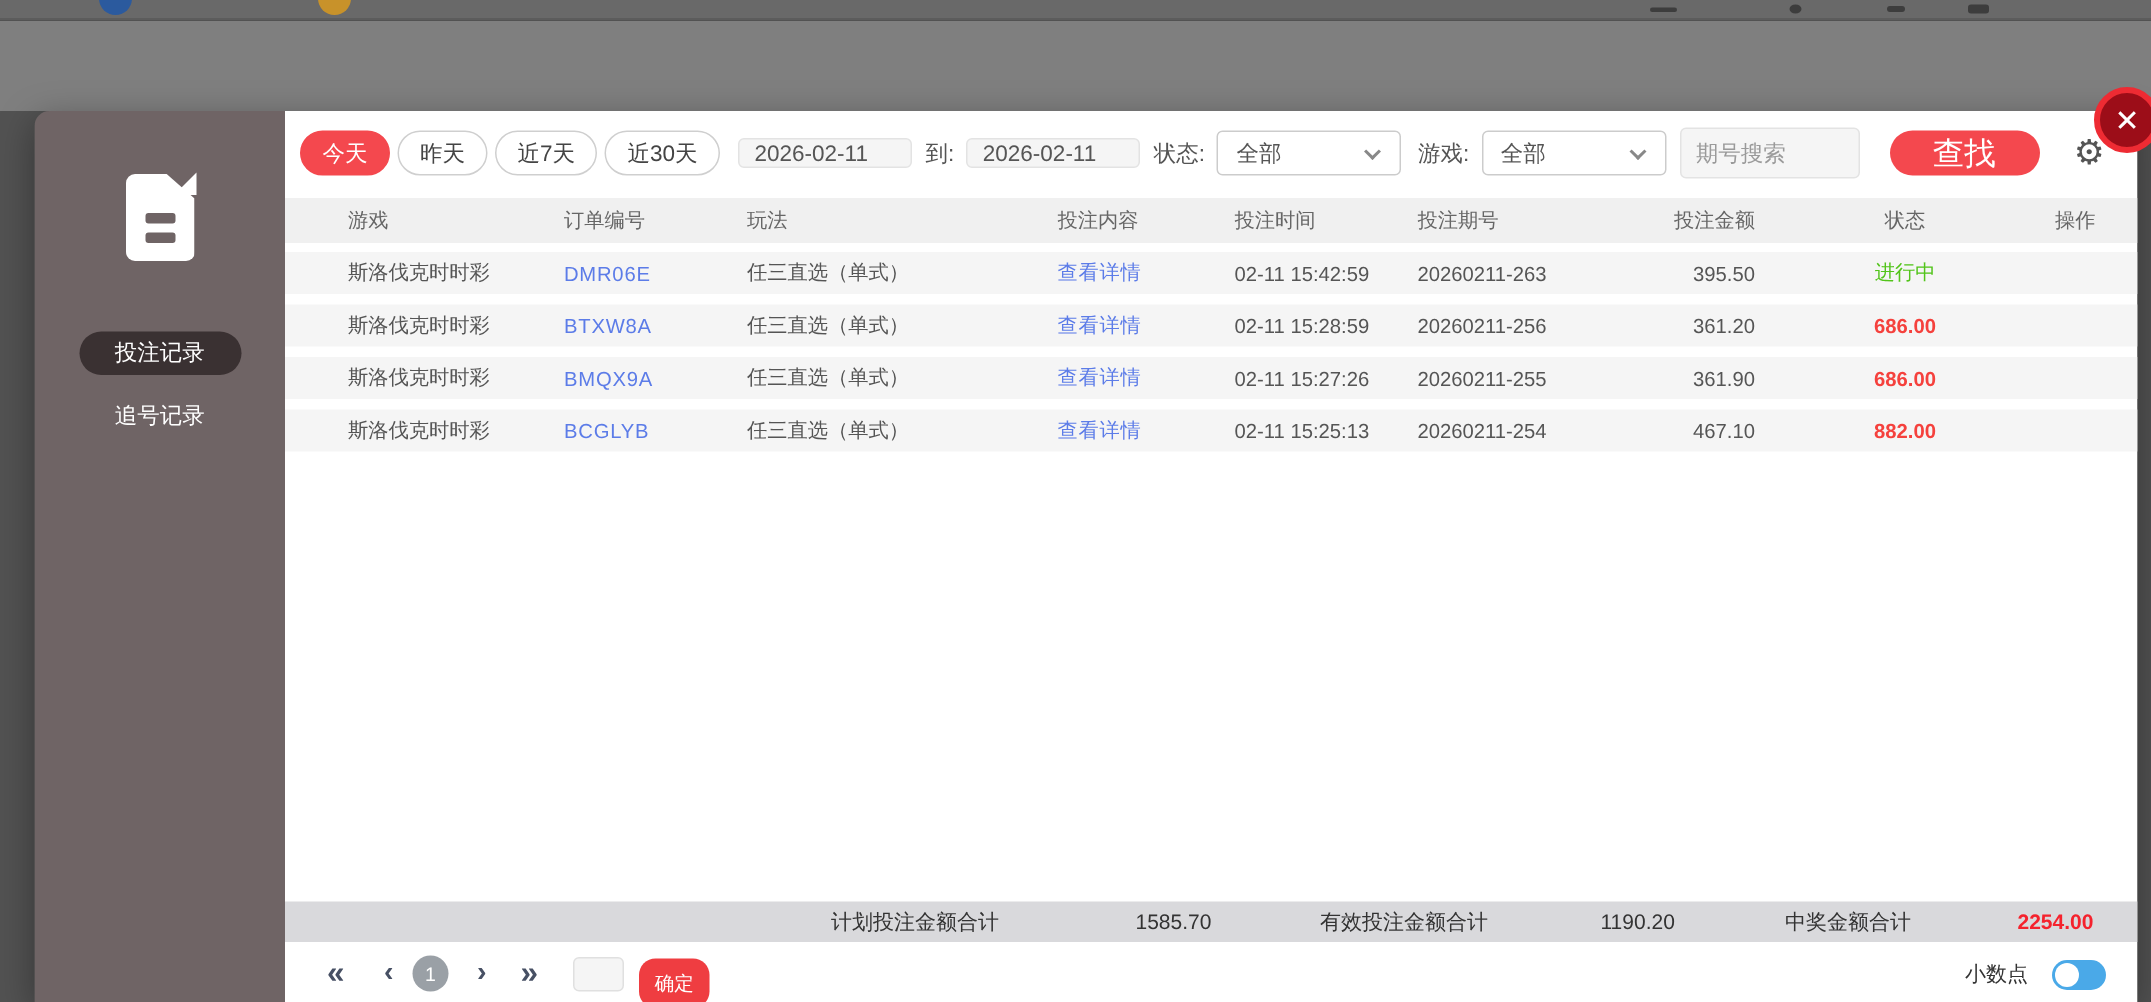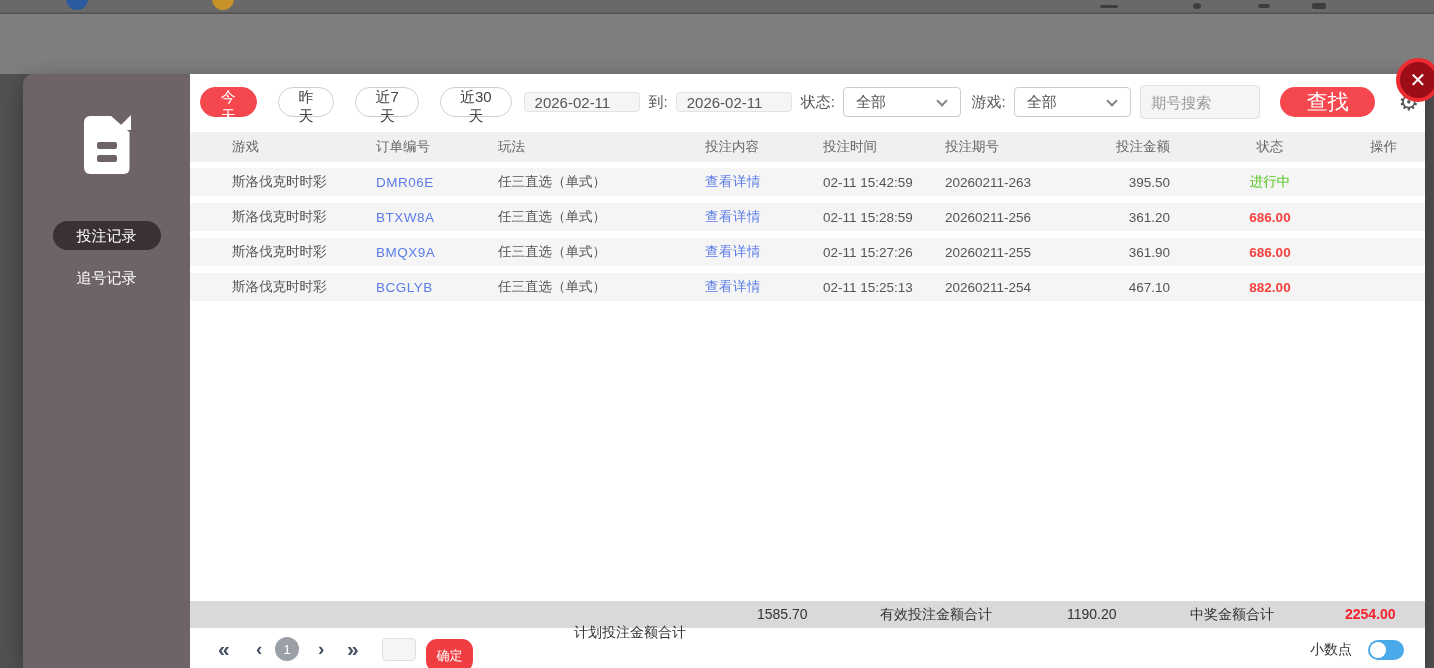--- a/index.html
+++ b/index.html
@@ -78,21 +78,21 @@
   .cell.c6 { text-align:right; }
   .cell.c7 { text-align:center; }
   .cell.c8 { }
   .cell.link { color:#5c7ce8; cursor:pointer; letter-spacing:.5px; }
   .cell.running { color:#52c41a; }
   .cell.win { color:#f5413d; font-weight:bold; }
 
   
   .summary { position:absolute; top:527px; left:0; right:0; height:27px; background:#d9d9dc; font-size:14px; color:#333; }
   .summary span { position:absolute; top:5px; }
-  .sm-l1 { left:384px;margin-top:18px; } .sm-v1 { left:567px; }
+  .sm-l1 { left:364px; } .sm-v1 { left:567px; }
   .sm-l2 { left:690px; } .sm-v2 { left:877px; }
   .sm-l3 { left:1000px; } .sm-v3 { left:1155px; color:#f5222d; font-weight:bold; }
 
   
   .pager { position:absolute; top:558px; left:0; right:0; height:36px; font-size:14px; }
   .pager > * { position:absolute; }
   .pg-arrow { top:5px; font-size:21px; font-weight:bold; color:#475064; cursor:pointer; line-height:24px; background:none; border:none; font-family:inherit; }
   .pg-first { left:28px; } .pg-prev { left:66px; font-size:19px; } .pg-next { left:128px; font-size:19px; } .pg-last { left:157px; }
   .pg-page { left:85px; top:5px; width:24px; height:24px; border-radius:50%; background:#9aa0a6; color:#fff;
              display:flex; align-items:center; justify-content:center; font-size:13px; }
@@ -168,21 +168,21 @@
       <div class="bar b2"></div>
     </div>
     <div class="side-menu">
         <div class="side-item active">投注记录</div>
         <div class="side-item">追号记录</div>
       </div>
   </div>
 
   <div class="content">
     <div class="filter-bar">
-      <span style="display:flex;gap:16px;">
+      <span style="display:flex;">
           <button class="pill active">今天</button>
           <button class="pill">昨天</button>
           <button class="pill">近7天</button>
           <button class="pill">近30天</button>
         </span>
       <input class="date-input" value="2026-02-11" style="">
       <span class="flt-label">到:</span>
       <input class="date-input" style="margin-left: 8px;" value="2026-02-11">
       <span class="flt-label">状态:</span>
       <div class="select">

